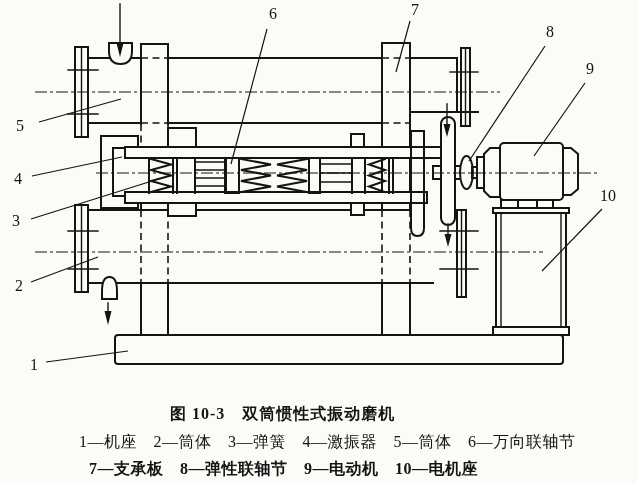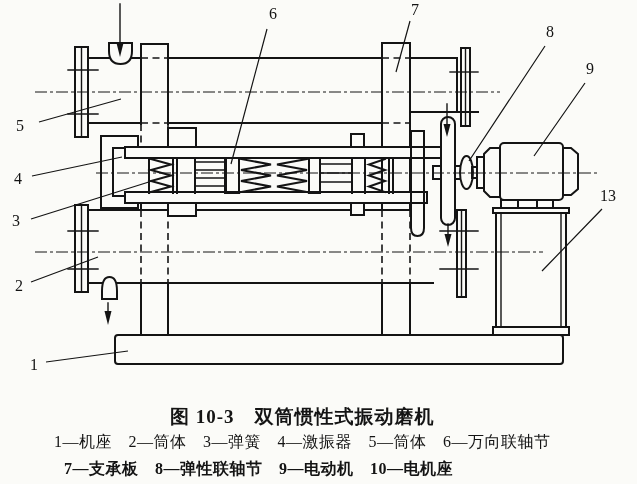--- a/index.html
+++ b/index.html
@@ -19,27 +19,28 @@
   svg .cl  {stroke:#141414;stroke-width:1;fill:none;stroke-dasharray:12 3 3 3;}
   svg .ldr {stroke:#141414;stroke-width:1.2;fill:none;}
   svg .arr {fill:#141414;stroke:none;}
   .plabel{
     position:absolute;
     font-size:16px;line-height:16px;
     color:#141414;
   }
   .cap-title{
     position:absolute;left:170px;top:404px;
-    font-size:19px;font-weight:bold;letter-spacing:1px;
+    font-size:16px;font-weight:bold;letter-spacing:1px;
     white-space:nowrap;
   }
   .cap-line{
     position:absolute;
     font-size:16px;letter-spacing:.5px;
     white-space:nowrap;
+    margin-left:25px;
   }
   .cap-line1{left:54px;top:432px;}
   .cap-line2{left:64px;top:459px;font-weight:bold;}
 </style>
 </head>
 <body>
 
 <div class="stage">
 
   <svg width="637" height="484" viewBox="0 0 637 484">
@@ -172,19 +173,19 @@
 
   <span class="plabel" style="left:30px;top:357px">1</span>
   <span class="plabel" style="left:15px;top:278px">2</span>
   <span class="plabel" style="left:12px;top:213px">3</span>
   <span class="plabel" style="left:14px;top:171px">4</span>
   <span class="plabel" style="left:16px;top:118px">5</span>
   <span class="plabel" style="left:269px;top:6px">6</span>
   <span class="plabel" style="left:411px;top:2px">7</span>
   <span class="plabel" style="left:546px;top:24px">8</span>
   <span class="plabel" style="left:586px;top:61px">9</span>
-  <span class="plabel" style="left:600px;top:188px">13</span>
+  <span class="plabel" style="left:600px;top:188px">10</span>
 
   <div class="cap-title">图 10-3　双筒惯性式振动磨机</div>
   <div class="cap-line cap-line1">1—机座　2—筒体　3—弹簧　4—激振器　5—筒体　6—万向联轴节</div>
   <div class="cap-line cap-line2">7—支承板　8—弹性联轴节　9—电动机　10—电机座</div>
 
 </div>
 
 </body></html>

